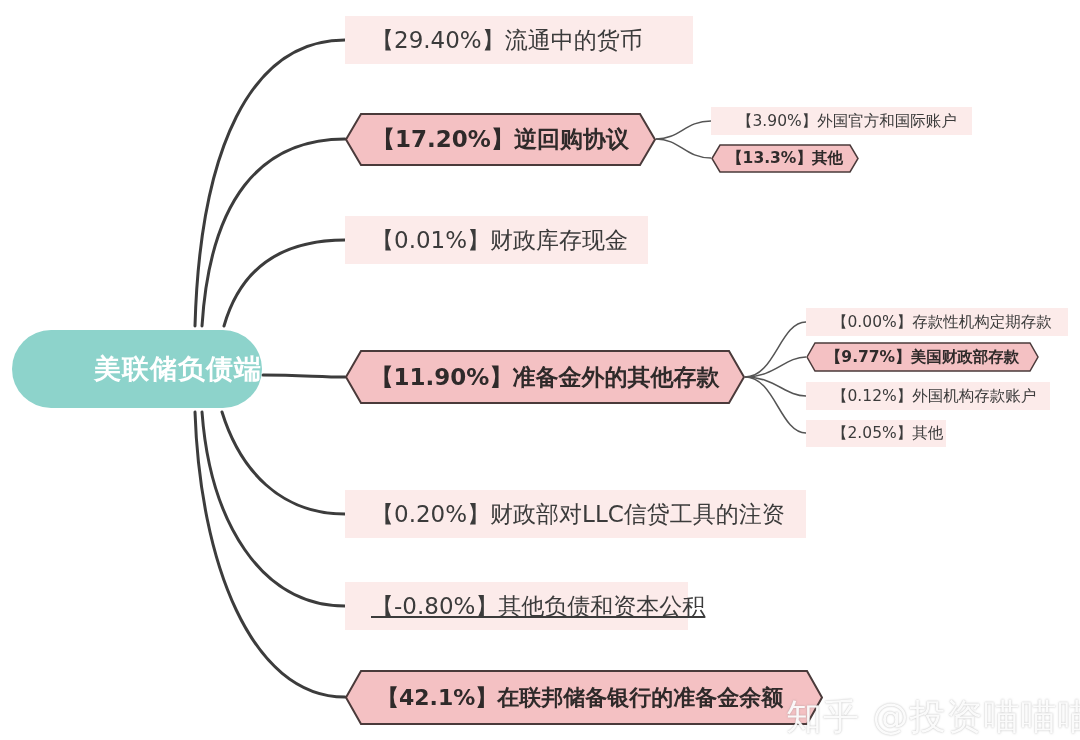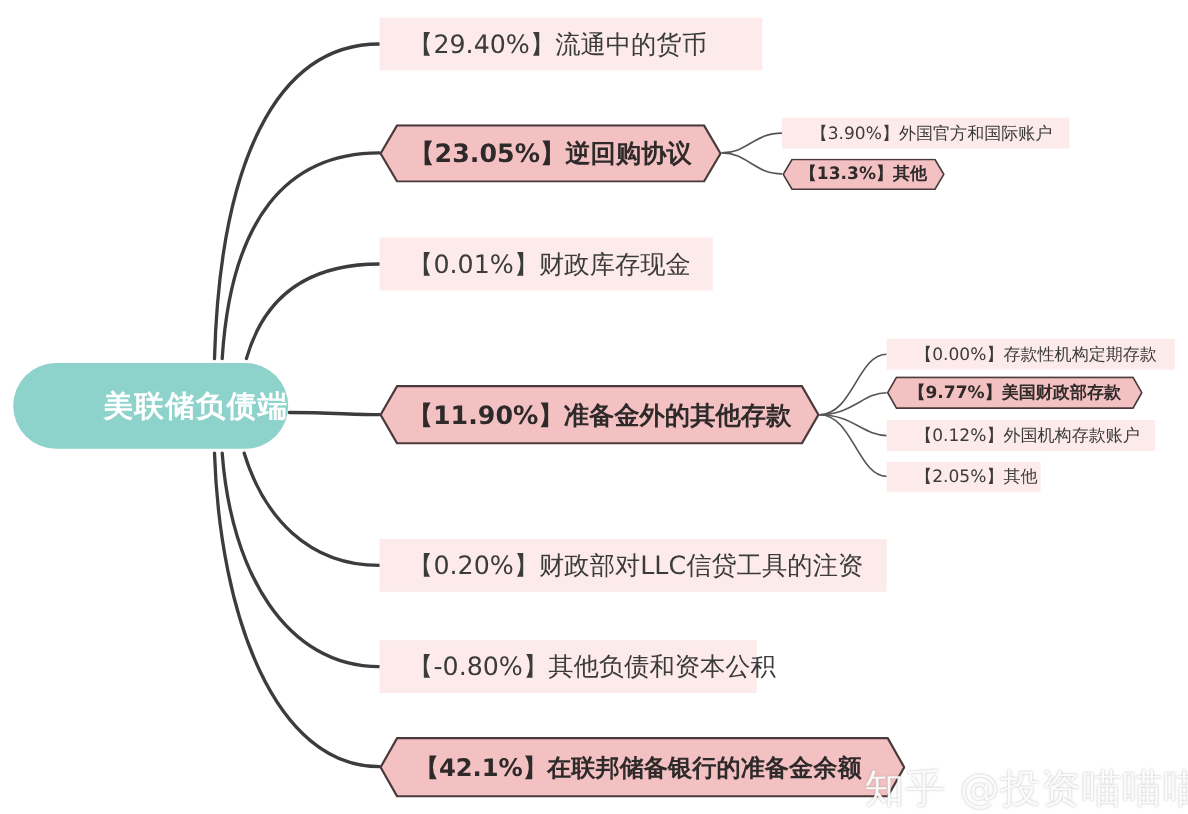--- a/index.html
+++ b/index.html
@@ -49,21 +49,21 @@
   </div>
 
   <div class="node plain" style="left:345px;top:16px;width:348px;height:48px;">
     <span>【29.40%】流通中的货币</span>
   </div>
 
   <div class="hexwrap" style="left:345px;top:113px;width:311px;height:53px;">
     <svg width="311" height="53">
         <polygon points="1,26.5 16,1 295,1 310,26.5 295,52 16,52" fill="#f4c1c3" stroke="#4a3a3a" stroke-width="2"></polygon>
       </svg>
-    <div class="label" style="font-size:23px;">【23.05%】逆回购协议</div>
+    <div class="label" style="font-size:23px;">【17.20%】逆回购协议</div>
   </div>
 
   <div class="node plain small" style="left:711px;top:107px;width:261px;height:28px;">
     <span>【3.90%】外国官方和国际账户</span>
   </div>
   <div class="hexwrap" style="left:711px;top:144px;width:148px;height:29px;">
     <svg width="148" height="29">
         <polygon points="1,14.5 9,1 139,1 147,14.5 139,28 9,28" fill="#f4c1c3" stroke="#4a3a3a" stroke-width="1.5"></polygon>
       </svg>
     <div class="label" style="font-size:15.5px;">【13.3%】其他</div>
@@ -93,21 +93,21 @@
     <span>【0.12%】外国机构存款账户</span>
   </div>
   <div class="node plain small" style="left:806px;top:420px;width:140px;height:27px;">
     <span>【2.05%】其他</span>
   </div>
 
   <div class="node plain" style="left:345px;top:490px;width:461px;height:48px;">
     <span>【0.20%】财政部对LLC信贷工具的注资</span>
   </div>
 
-  <div class="node plain" style="left:345px;top:582px;width:343px;height:48px;">
+  <div class="node plain" style="left:345px;top:582px;width:343px;height:48px;text-decoration:underline;">
     <span>【-0.80%】其他负债和资本公积</span>
   </div>
 
   <div class="hexwrap" style="left:345px;top:670px;width:478px;height:55px;">
     <svg width="478" height="55">
         <polygon points="1,27.5 16,1 462,1 477,27.5 462,54 16,54" fill="#f4c1c3" stroke="#4a3a3a" stroke-width="2"></polygon>
       </svg>
     <div class="label" style="font-size:22px;justify-content:flex-start;padding-left:32px;box-sizing:border-box;">【42.1%】在联邦储备银行的准备金余额</div>
   </div>
 

